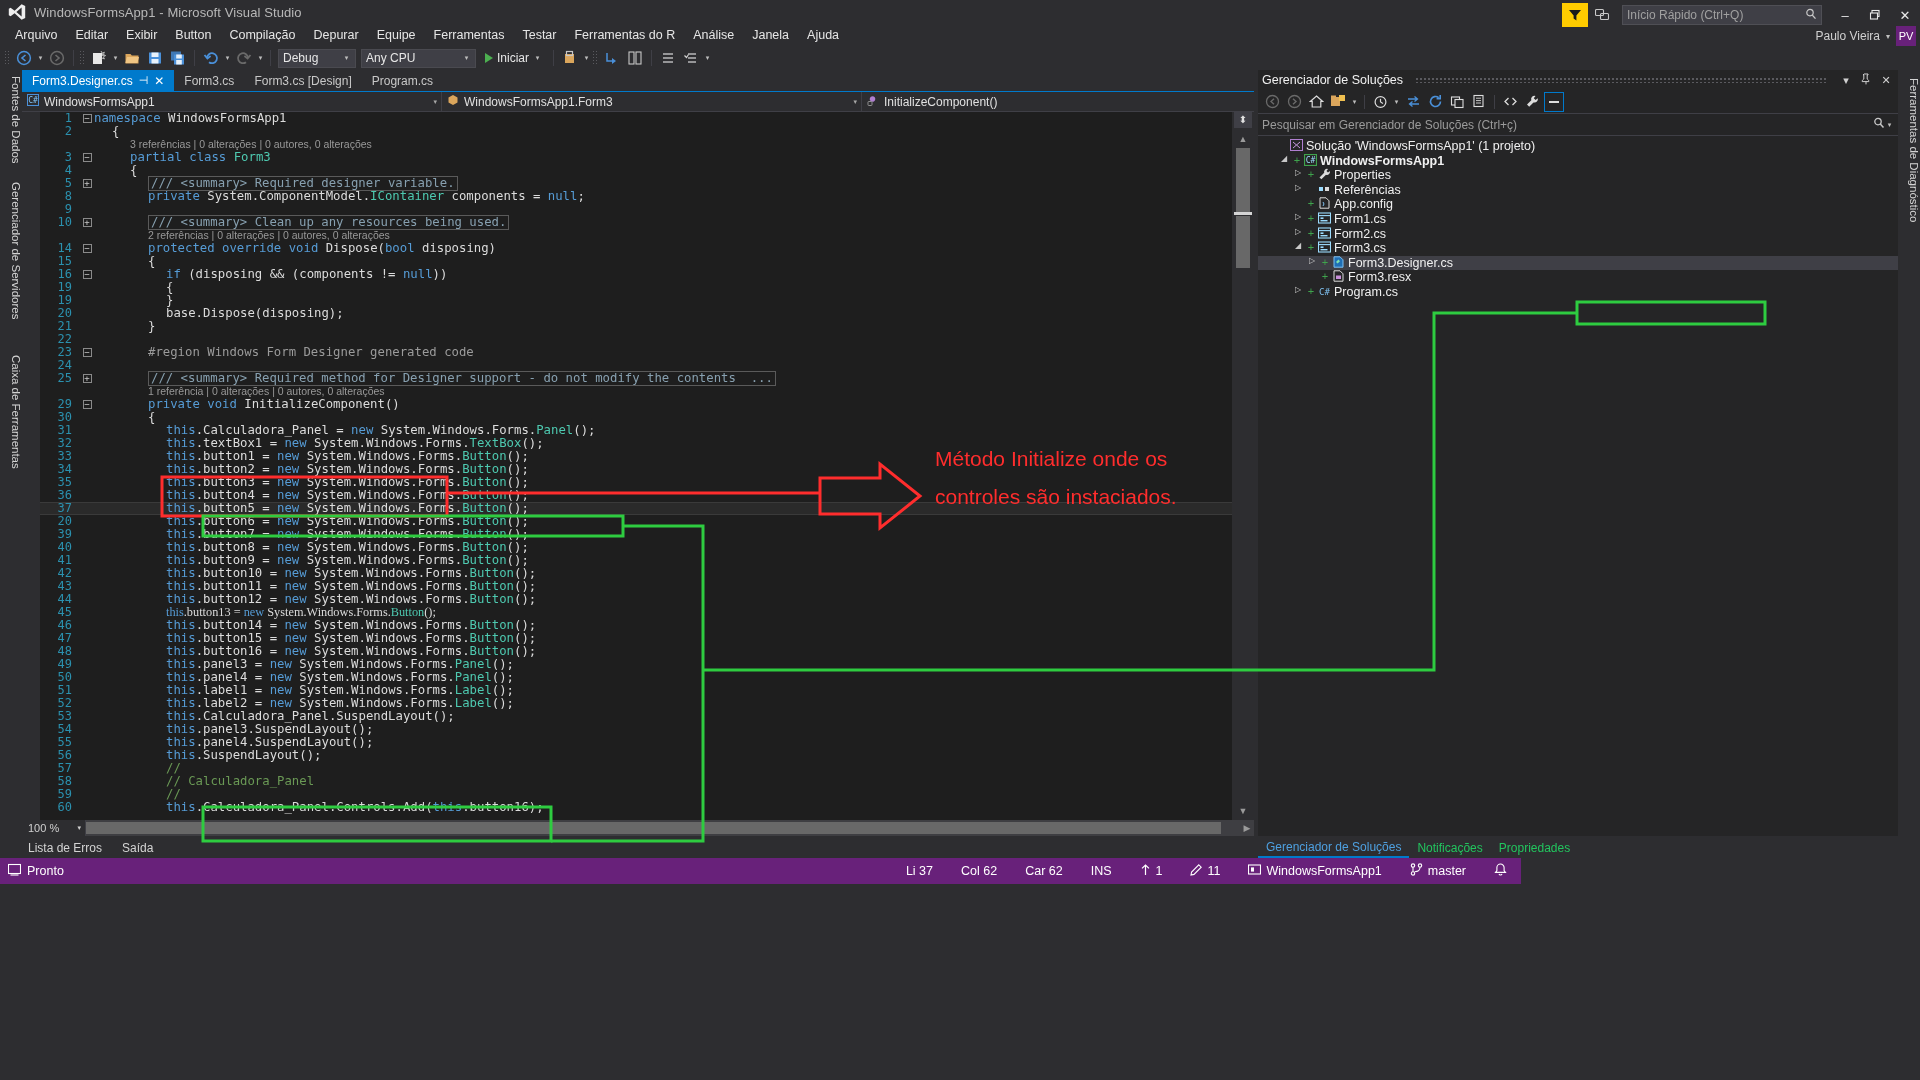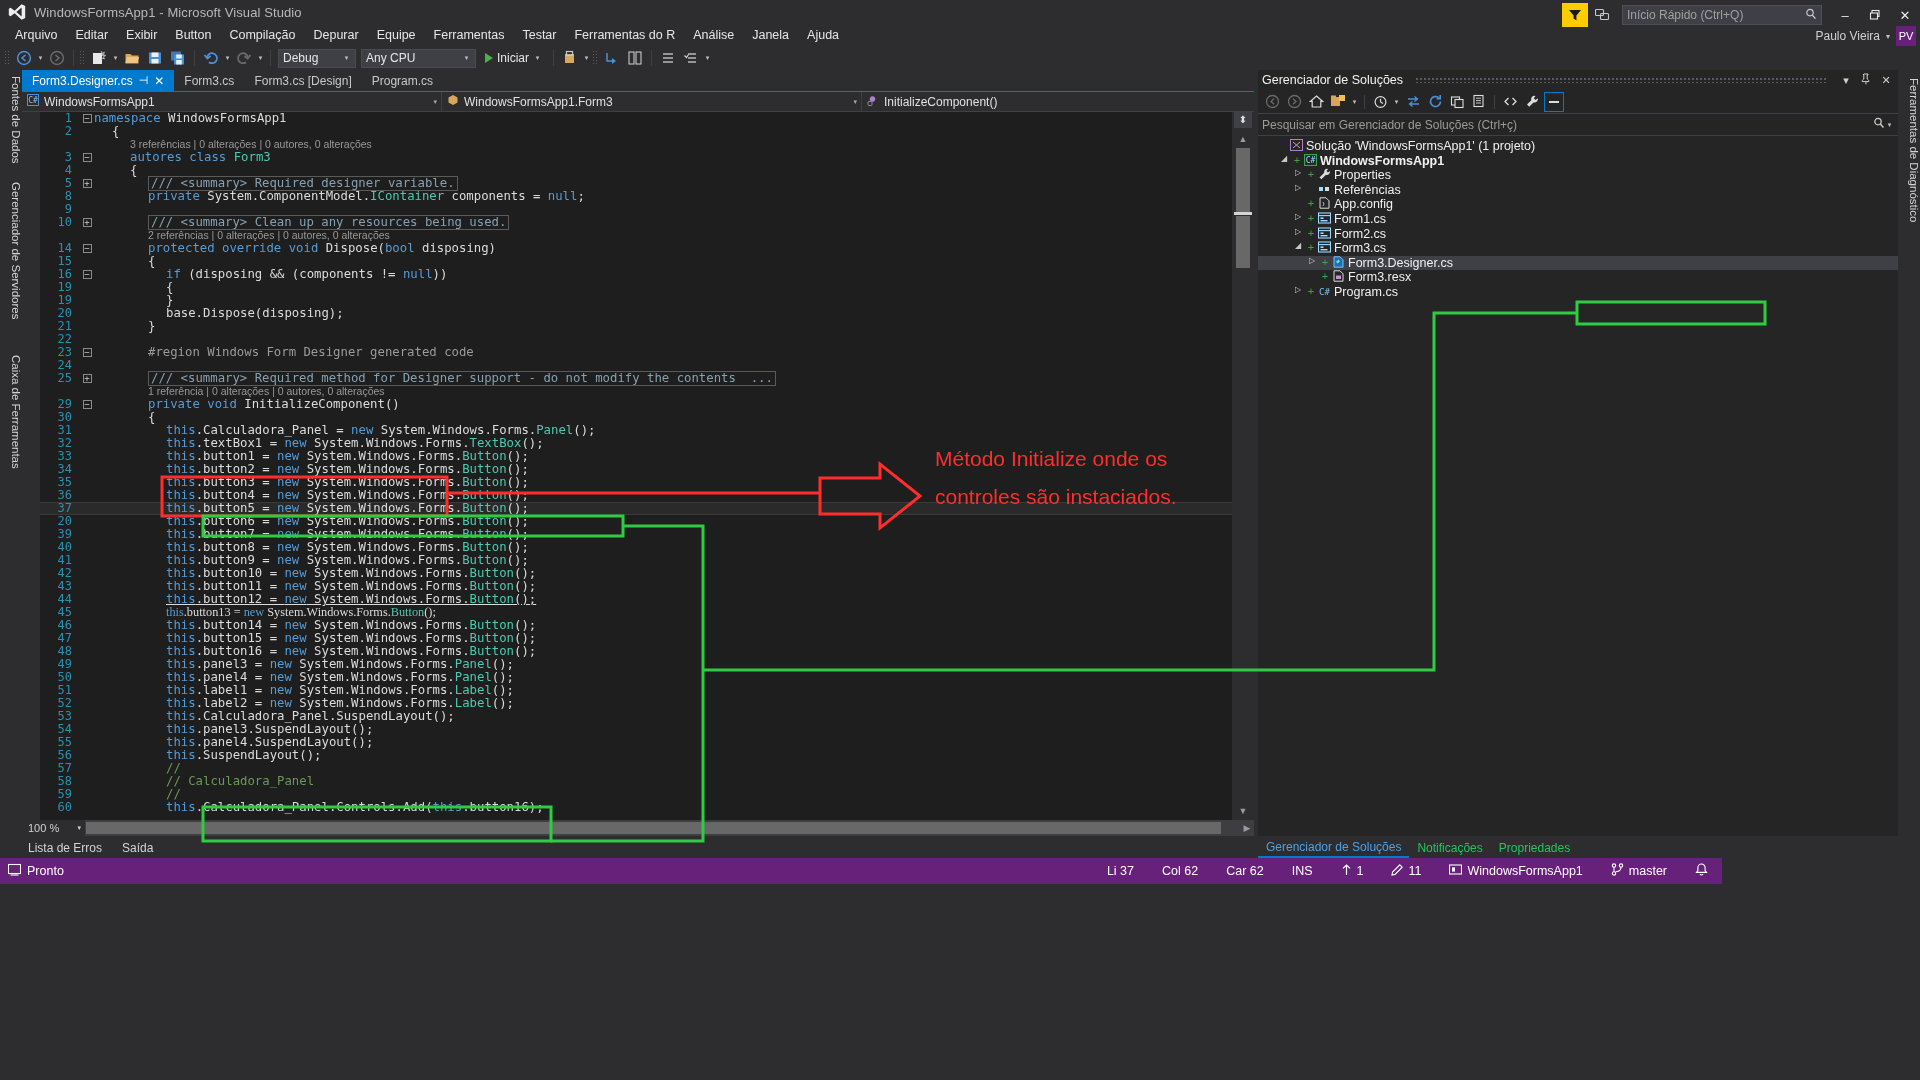--- a/index.html
+++ b/index.html
@@ -261,21 +261,21 @@
   }
   .se-footer-tabs {
     position: absolute; left: 1258px; top: 838px; width: 640px; height: 20px;
     display: flex; align-items: center; gap: 0;
   }
   .se-ftab { padding: 0 8px; font-size: 12px; color: #22c55e; }
   .se-ftab.active { color: #4ea0e0; border-bottom: 2px solid #007acc; height: 20px; display:flex; align-items:center;}
 
   
   .statusbar {
-    position: absolute; left: 0; top: 858px; width: 1722px; height: 26px;
+    position: absolute; left: 0; top: 858px; width: 1521px; height: 26px;
     background: #68217a; display: flex; align-items: center; color: #ffffff;
     font-size: 12.5px;
   }
   .sb-left { display: flex; align-items: center; gap: 6px; padding-left: 8px; }
   .sb-right { margin-left: auto; display: flex; align-items: center; }
   .sb-cell { padding: 0 14px; white-space: nowrap; display:flex; align-items:center; gap:5px;}
 
   
   .overlay { position: absolute; left: 0; top: 0; width: 1920px; height: 1080px; pointer-events: none; }
   .anno-text {
@@ -526,21 +526,21 @@
       <span>InitializeComponent()</span>
     </div>
   </div>
 
   <div class="editor">
     <div class="ed-left-margin"></div>
     <div class="code-area" id="codearea">
         <div class="cline"><span class="lnum">1</span><span class="glyph"><span class="gbox">−</span></span><span class="codetext" style="padding-left: 0px;"><span class="k">namespace</span><span class="pln"> </span><span class="pln">WindowsFormsApp1</span></span></div>
         <div class="cline"><span class="lnum">2</span><span class="glyph"></span><span class="codetext" style="padding-left: 18px;"><span class="pln">{</span></span></div>
         <div class="lens"><span class="lnum"></span><span class="glyph"></span><span style="padding-left: 36px;">3 referências | 0 alterações | 0 autores, 0 alterações</span></div>
-        <div class="cline"><span class="lnum">3</span><span class="glyph"><span class="gbox">−</span></span><span class="codetext" style="padding-left: 36px;"><span class="k">autores</span><span class="pln"> </span><span class="k">class</span><span class="pln"> </span><span class="kw2">Form3</span></span></div>
+        <div class="cline"><span class="lnum">3</span><span class="glyph"><span class="gbox">−</span></span><span class="codetext" style="padding-left: 36px;"><span class="k">partial</span><span class="pln"> </span><span class="k">class</span><span class="pln"> </span><span class="kw2">Form3</span></span></div>
         <div class="cline"><span class="lnum">4</span><span class="glyph"></span><span class="codetext" style="padding-left: 36px;"><span class="pln">{</span></span></div>
         <div class="cline"><span class="lnum">5</span><span class="glyph"><span class="gbox">+</span></span><span class="codetext" style="padding-left: 54px;"><span class="doccmt docbox">/// &lt;summary&gt; Required designer variable.</span></span></div>
         <div class="cline"><span class="lnum">8</span><span class="glyph"></span><span class="codetext" style="padding-left: 54px;"><span class="k">private</span><span class="pln"> System.ComponentModel.</span><span class="kw2">IContainer</span><span class="pln"> components = </span><span class="k">null</span><span class="pln">;</span></span></div>
         <div class="cline"><span class="lnum">9</span><span class="glyph"></span><span class="codetext" style="padding-left: 54px;"></span></div>
         <div class="cline"><span class="lnum">10</span><span class="glyph"><span class="gbox">+</span></span><span class="codetext" style="padding-left: 54px;"><span class="doccmt docbox">/// &lt;summary&gt; Clean up any resources being used.</span></span></div>
         <div class="lens"><span class="lnum"></span><span class="glyph"></span><span style="padding-left: 54px;">2 referências | 0 alterações | 0 autores, 0 alterações</span></div>
         <div class="cline"><span class="lnum">14</span><span class="glyph"><span class="gbox">−</span></span><span class="codetext" style="padding-left: 54px;"><span class="k">protected</span><span class="pln"> </span><span class="k">override</span><span class="pln"> </span><span class="k">void</span><span class="pln"> Dispose(</span><span class="k">bool</span><span class="pln"> disposing)</span></span></div>
         <div class="cline"><span class="lnum">15</span><span class="glyph"></span><span class="codetext" style="padding-left: 54px;"><span class="pln">{</span></span></div>
         <div class="cline"><span class="lnum">16</span><span class="glyph"><span class="gbox">−</span></span><span class="codetext" style="padding-left: 72px;"><span class="k">if</span><span class="pln"> (disposing &amp;&amp; (components != </span><span class="k">null</span><span class="pln">))</span></span></div>
         <div class="cline"><span class="lnum">19</span><span class="glyph"></span><span class="codetext" style="padding-left: 72px;"><span class="pln">{</span></span></div>
@@ -560,21 +560,21 @@
         <div class="cline"><span class="lnum">34</span><span class="glyph"></span><span class="codetext" style="padding-left: 72px;"><span class="k">this</span><span class="pln">.button2 = </span><span class="k">new</span><span class="pln"> System.Windows.Forms.</span><span class="kw2">Button</span><span class="pln">();</span></span></div>
         <div class="cline"><span class="lnum">35</span><span class="glyph"></span><span class="codetext" style="padding-left: 72px;"><span class="k">this</span><span class="pln">.button3 = </span><span class="k">new</span><span class="pln"> System.Windows.Forms.</span><span class="kw2">Button</span><span class="pln">();</span></span></div>
         <div class="cline"><span class="lnum">36</span><span class="glyph"></span><span class="codetext" style="padding-left: 72px;"><span class="k">this</span><span class="pln">.button4 = </span><span class="k">new</span><span class="pln"> System.Windows.Forms.</span><span class="kw2">Button</span><span class="pln">();</span></span></div>
         <div class="cline cur"><span class="lnum">37</span><span class="glyph"></span><span class="codetext" style="padding-left: 72px;"><span class="k">this</span><span class="pln">.button5 = </span><span class="k">new</span><span class="pln"> System.Windows.Forms.</span><span class="kw2">Button</span><span class="pln">();</span></span></div>
         <div class="cline"><span class="lnum">20</span><span class="glyph"></span><span class="codetext" style="padding-left: 72px;"><span class="k">this</span><span class="pln">.button6 = </span><span class="k">new</span><span class="pln"> System.Windows.Forms.</span><span class="kw2">Button</span><span class="pln">();</span></span></div>
         <div class="cline"><span class="lnum">39</span><span class="glyph"></span><span class="codetext" style="padding-left: 72px;"><span class="k">this</span><span class="pln">.button7 = </span><span class="k">new</span><span class="pln"> System.Windows.Forms.</span><span class="kw2">Button</span><span class="pln">();</span></span></div>
         <div class="cline"><span class="lnum">40</span><span class="glyph"></span><span class="codetext" style="padding-left: 72px;"><span class="k">this</span><span class="pln">.button8 = </span><span class="k">new</span><span class="pln"> System.Windows.Forms.</span><span class="kw2">Button</span><span class="pln">();</span></span></div>
         <div class="cline"><span class="lnum">41</span><span class="glyph"></span><span class="codetext" style="padding-left: 72px;"><span class="k">this</span><span class="pln">.button9 = </span><span class="k">new</span><span class="pln"> System.Windows.Forms.</span><span class="kw2">Button</span><span class="pln">();</span></span></div>
         <div class="cline"><span class="lnum">42</span><span class="glyph"></span><span class="codetext" style="padding-left: 72px;"><span class="k">this</span><span class="pln">.button10 = </span><span class="k">new</span><span class="pln"> System.Windows.Forms.</span><span class="kw2">Button</span><span class="pln">();</span></span></div>
         <div class="cline"><span class="lnum">43</span><span class="glyph"></span><span class="codetext" style="padding-left: 72px;"><span class="k">this</span><span class="pln">.button11 = </span><span class="k">new</span><span class="pln"> System.Windows.Forms.</span><span class="kw2">Button</span><span class="pln">();</span></span></div>
-        <div class="cline"><span class="lnum">44</span><span class="glyph"></span><span class="codetext" style="padding-left: 72px; text-decoration: underline;"><span class="k">this</span><span class="pln">.button12 = </span><span class="k">new</span><span class="pln"> System.Windows.Forms.</span><span class="kw2">Button</span><span class="pln">();</span></span></div>
+        <div class="cline"><span class="lnum">44</span><span class="glyph"></span><span class="codetext" style="padding-left: 72px;"><span class="k">this</span><span class="pln">.button12 = </span><span class="k">new</span><span class="pln"> System.Windows.Forms.</span><span class="kw2">Button</span><span class="pln">();</span></span></div>
         <div class="cline"><span class="lnum">45</span><span class="glyph"></span><span class="codetext" style="padding-left: 72px; font-family: Liberation Serif, serif;"><span class="k">this</span><span class="pln">.button13 = </span><span class="k">new</span><span class="pln"> System.Windows.Forms.</span><span class="kw2">Button</span><span class="pln">();</span></span></div>
         <div class="cline"><span class="lnum">46</span><span class="glyph"></span><span class="codetext" style="padding-left: 72px;"><span class="k">this</span><span class="pln">.button14 = </span><span class="k">new</span><span class="pln"> System.Windows.Forms.</span><span class="kw2">Button</span><span class="pln">();</span></span></div>
         <div class="cline"><span class="lnum">47</span><span class="glyph"></span><span class="codetext" style="padding-left: 72px;"><span class="k">this</span><span class="pln">.button15 = </span><span class="k">new</span><span class="pln"> System.Windows.Forms.</span><span class="kw2">Button</span><span class="pln">();</span></span></div>
         <div class="cline"><span class="lnum">48</span><span class="glyph"></span><span class="codetext" style="padding-left: 72px;"><span class="k">this</span><span class="pln">.button16 = </span><span class="k">new</span><span class="pln"> System.Windows.Forms.</span><span class="kw2">Button</span><span class="pln">();</span></span></div>
         <div class="cline"><span class="lnum">49</span><span class="glyph"></span><span class="codetext" style="padding-left: 72px;"><span class="k">this</span><span class="pln">.panel3 = </span><span class="k">new</span><span class="pln"> System.Windows.Forms.</span><span class="kw2">Panel</span><span class="pln">();</span></span></div>
         <div class="cline"><span class="lnum">50</span><span class="glyph"></span><span class="codetext" style="padding-left: 72px;"><span class="k">this</span><span class="pln">.panel4 = </span><span class="k">new</span><span class="pln"> System.Windows.Forms.</span><span class="kw2">Panel</span><span class="pln">();</span></span></div>
         <div class="cline"><span class="lnum">51</span><span class="glyph"></span><span class="codetext" style="padding-left: 72px;"><span class="k">this</span><span class="pln">.label1 = </span><span class="k">new</span><span class="pln"> System.Windows.Forms.</span><span class="kw2">Label</span><span class="pln">();</span></span></div>
         <div class="cline"><span class="lnum">52</span><span class="glyph"></span><span class="codetext" style="padding-left: 72px;"><span class="k">this</span><span class="pln">.label2 = </span><span class="k">new</span><span class="pln"> System.Windows.Forms.</span><span class="kw2">Label</span><span class="pln">();</span></span></div>
         <div class="cline"><span class="lnum">53</span><span class="glyph"></span><span class="codetext" style="padding-left: 72px;"><span class="k">this</span><span class="pln">.Calculadora_Panel.SuspendLayout();</span></span></div>
         <div class="cline"><span class="lnum">54</span><span class="glyph"></span><span class="codetext" style="padding-left: 72px;"><span class="k">this</span><span class="pln">.panel3.SuspendLayout();</span></span></div>

